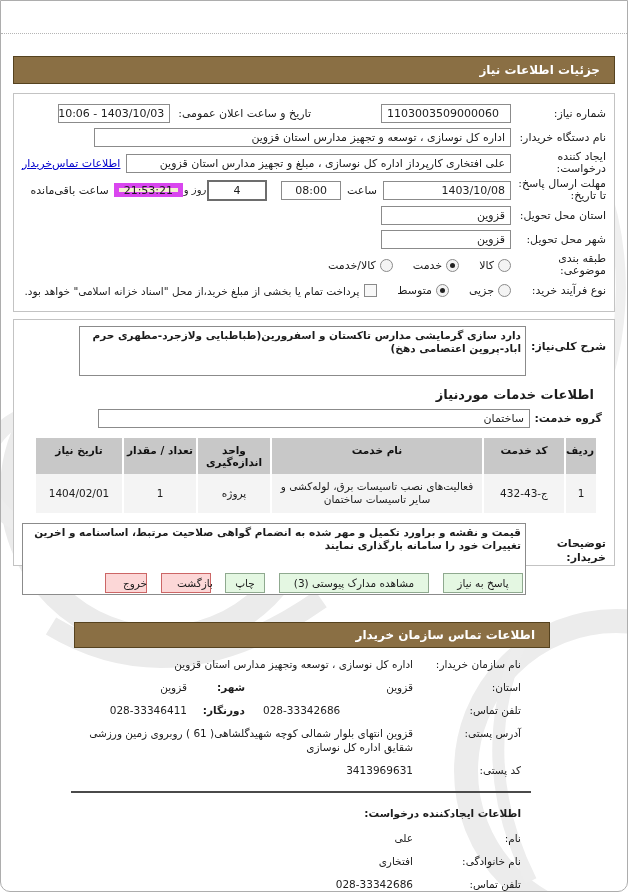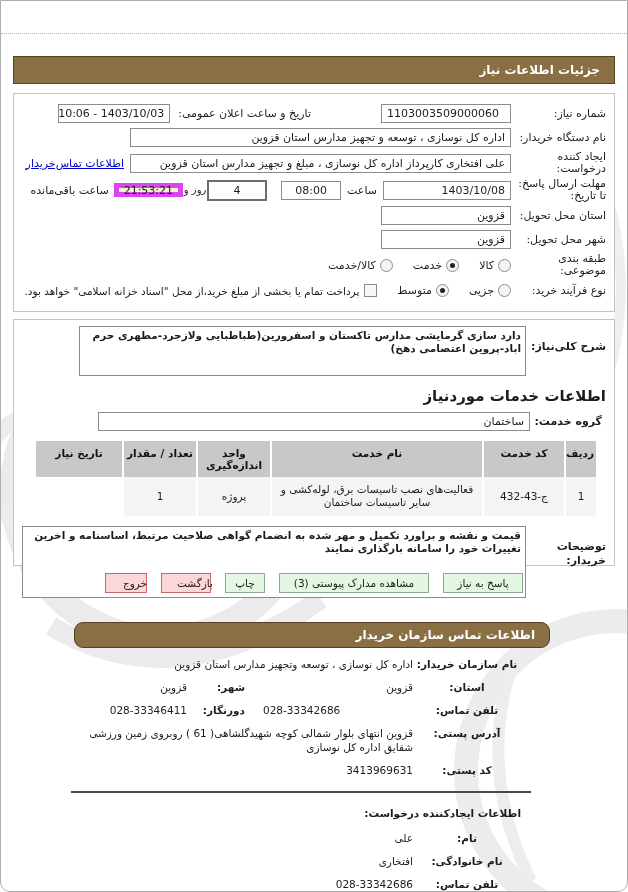--- a/index.html
+++ b/index.html
@@ -12,69 +12,69 @@
   .topstrip{height:32px;border-bottom:1px dotted #b5b5b5;}
   
   .wm{position:absolute;inset:0;z-index:0;pointer-events:none;}
   .content{position:relative;z-index:1;}
   
   .bar{
     background:#8a6f44;border:1px solid #55421f;color:#ffffff;font-weight:bold;
     font-size:12px;display:flex;align-items:center;padding:0 14px;height:26px;
   }
   .bar1{position:absolute;top:55px;right:12px;left:12px;}
-  .bar2{position:absolute;top:621px;right:77px;left:73px;height:24px;border-radius:9px;}
+  .bar2{position:absolute;top:621px;right:77px;left:73px;height:24px;}
   
   .panel{position:absolute;right:12px;left:12px;border:1px solid #c3c3c3;background:#fff;box-sizing:border-box;}
   .panel1{top:92px;height:219px;padding:6px 8px 4px;}
   .panel2{top:318px;height:247px;padding:6px 8px;}
   .frow{display:flex;align-items:center;margin:3px 0;min-height:21px;}
   .flabel{width:95px;flex:0 0 95px;text-align:right;line-height:12px;}
   .ibox{
     border:1px solid #8b8b8b;background:#fff;height:19px;display:flex;align-items:center;
     padding:0 5px;box-sizing:border-box;overflow:hidden;white-space:nowrap;
   }
   .num{direction:ltr;}
   .w130{width:130px;} .w112{width:112px;} .w128{width:128px;} .w60{width:60px;}
-  .wide{width:381px;}
+  .wide{width:417px;}
   .midlabel{margin-right:70px;margin-left:8px;}
   .link{color:#0000cc;text-decoration:underline;cursor:pointer;margin-right:6px;white-space:nowrap;}
   .count{background:#f1f1cf;border:5px solid #d946ef;height:14px;display:flex;align-items:center;padding:0 5px;box-sizing:border-box;}
   .tiny{font-size:10px;line-height:10px;width:24px;text-align:center;}
   
   .radio{width:11px;height:11px;border:1px solid #8a8a8a;border-radius:50%;background:#f4f4f4;
     display:inline-flex;align-items:center;justify-content:center;margin-left:4px;flex:0 0 11px;}
   .radio.checked::after{content:"";width:5px;height:5px;border-radius:50%;background:#222;}
   .optlabel{margin-left:20px;}
   .checkbox{width:11px;height:11px;border:1px solid #8a8a8a;background:#f8f8f8;display:inline-block;margin-left:5px;flex:0 0 11px;}
   
   .descrow{display:flex;align-items:flex-start;}
   .desclabel{width:80px;flex:0 0 80px;font-weight:bold;padding-top:14px;line-height:14px;}
   .tarea{border:1px solid #8b8b8b;background:#fff;padding:2px 4px;box-sizing:border-box;font-size:10.5px;line-height:13px;overflow:hidden;font-weight:bold;}
   .t1{width:447px;height:50px;}
   .t2{width:524px;height:72px;}
-  .subhead{font-weight:bold;margin:11px 0 7px;font-size:15px;}
+  .subhead{font-weight:bold;margin:11px 12px 7px;font-size:13px;}
   .grouprow{display:flex;align-items:center;margin:0 4px 10px;}
   .grouplabel{font-weight:bold;width:72px;flex:0 0 72px;}
   .groupbox{width:432px;}
   
   .tbl{margin:2px 10px 10px 14px;}
   .thead,.trow{display:grid;grid-template-columns:30px 80px 1fr 72px 72px 86px;column-gap:2px;}
   .th{background:#c8c8c8;font-weight:bold;font-size:10.5px;text-align:center;padding:6px 2px;color:#111;}
   .td{background:#f4f4f4;font-size:10.5px;text-align:center;padding:6px 2px 7px;line-height:13px;display:flex;align-items:center;justify-content:center;}
   
   .btnrow{position:absolute;top:572px;right:0;left:0;display:flex;justify-content:center;gap:14px;}
   .btn{height:20px;display:flex;align-items:center;justify-content:center;font-size:10.5px;
     box-sizing:border-box;cursor:pointer;padding:0 10px;}
   .btn-green{background:#e4f7e2;border:1px solid #8fa98f;}
   .btn-pink{background:#fcd7d7;border:1px solid #cc6666;padding-left:28px;}
   
   .contact{position:absolute;top:656px;right:106px;left:60px;font-size:10.5px;}
   .crow{display:flex;align-items:flex-start;margin-bottom:9px;line-height:14px;}
-  .clabel{font-weight:bold;width:108px;flex:0 0 108px;text-align:center;}
+  .clabel{font-weight:normal;width:108px;flex:0 0 108px;}
   .cvalue{min-width:150px;}
   .cvalue2{margin-right:18px;}
   .clabel2{font-weight:bold;width:58px;flex:0 0 58px;}
   .divider{border:none;border-top:2px solid #4a4a4a;margin:14px -10px 14px 10px;}
   .chead{font-weight:bold;margin-bottom:12px;}
 </style>
 </head>
 <body>
 
 <div class="page">
@@ -209,20 +209,21 @@
           <div class="th">واحد اندازه‌گیری</div>
           <div class="th">تعداد / مقدار</div>
           <div class="th">تاریخ نیاز</div>
         </div>
         <div class="trow">
           <div class="td">1</div>
           <div class="td">ج-43-432</div>
           <div class="td">فعالیت‌های نصب تاسیسات برق، لوله‌کشی و سایر تاسیسات ساختمان</div>
           <div class="td">پروژه</div>
           <div class="td">1</div>
+          <div class="td num">1404/02/01</div>
         </div>
       </div>
 
       <div class="descrow">
         <div class="desclabel">
           <div>توضیحات</div>
           <div>خریدار:</div>
         </div>
         <div class="tarea t2">
           <span>قیمت و نقشه و براورد تکمیل و مهر شده به انضمام گواهی صلاحیت مرتبط، اساسنامه و اخرین تغییرات خود را سامانه بارگذاری نمایند</span>

